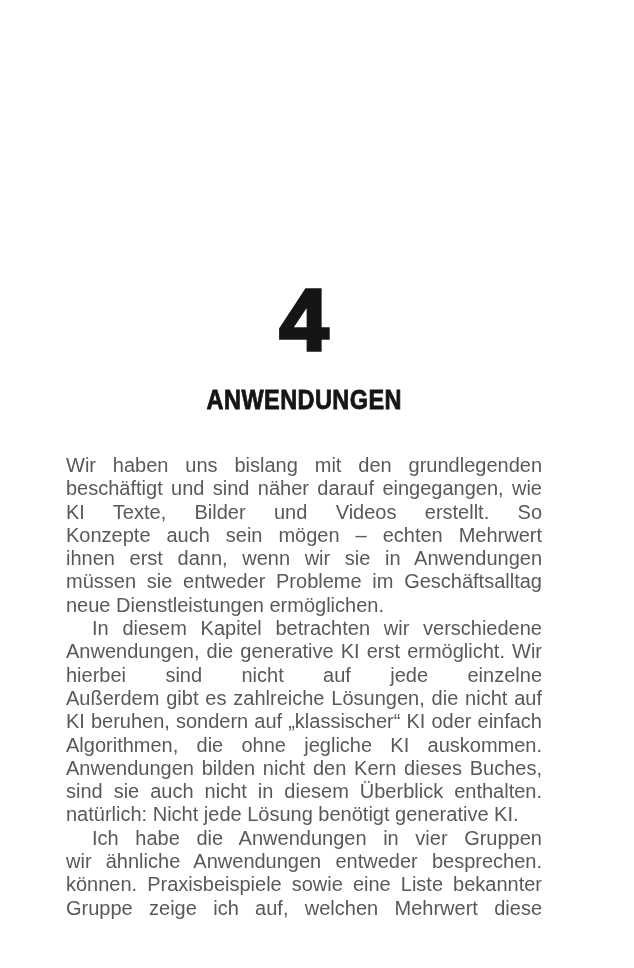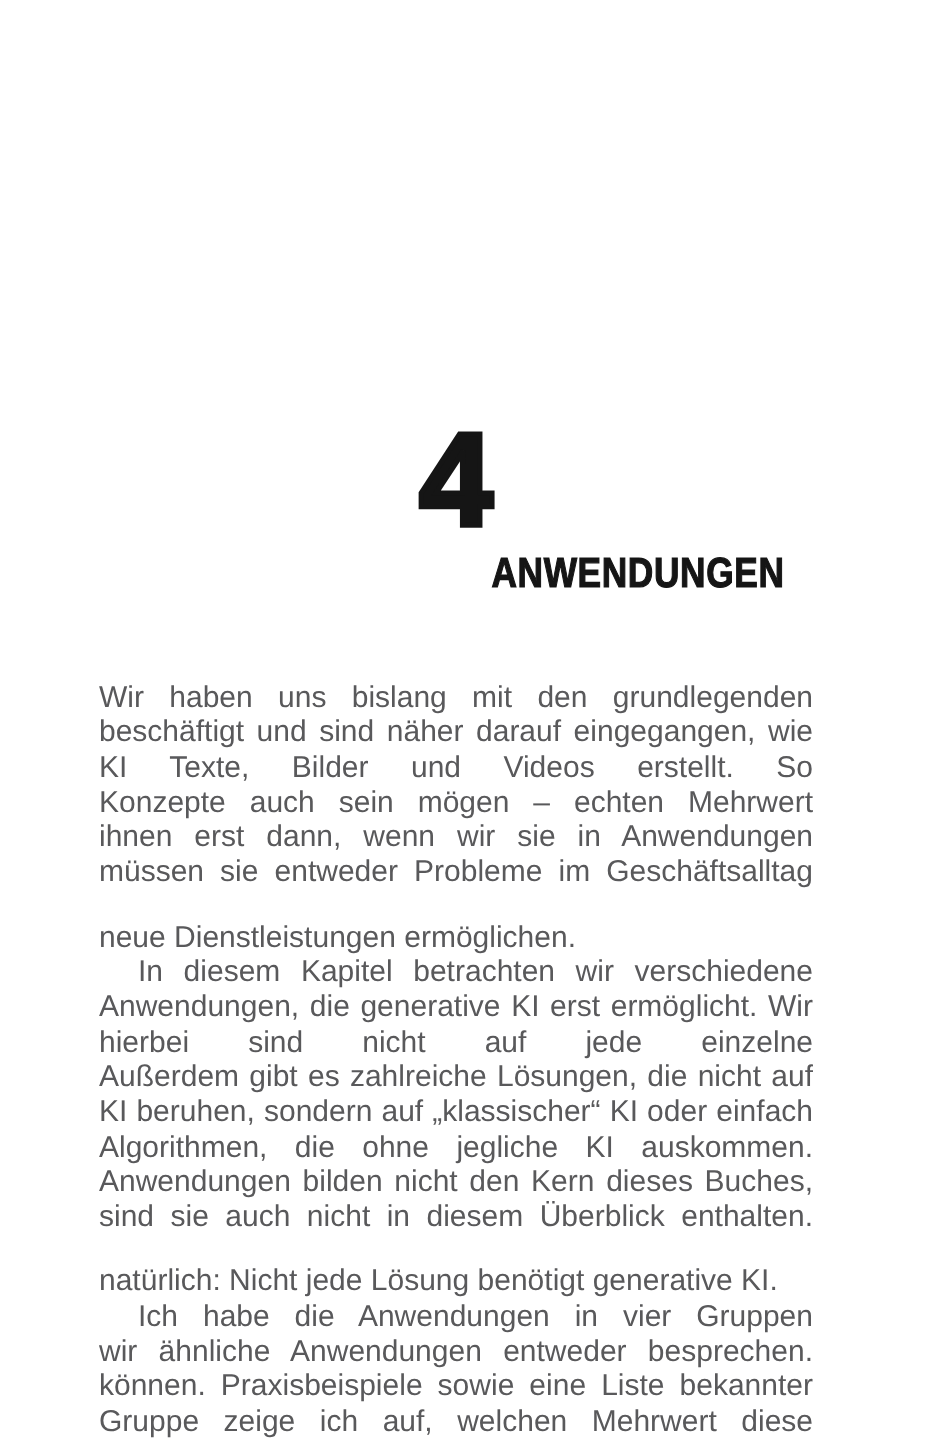--- a/index.html
+++ b/index.html
@@ -23,24 +23,24 @@
     text-align: center;
     font-size: 88px;
     line-height: 88px;
     font-weight: 700;
     color: var(--heading-color, #151515);
     -webkit-text-stroke: 3.5px var(--heading-color, #151515);
     letter-spacing: 0;
   }
   .chapter-title {
     position: absolute;
-    top: 368px;
+    top: 386px;
     left: 66px;
     width: 476px;
-    text-align: right;
+    text-align: center;
     font-size: 28px;
     line-height: 28px;
     font-weight: 700;
     color: var(--heading-color, #151515);
   }
   .chapter-title .condense {
     display: inline-block;
     transform: scaleX(0.84);
     transform-origin: 50% 50%;
     -webkit-text-stroke: 0.8px var(--heading-color, #151515);
@@ -58,21 +58,20 @@
   .line {
     text-align: justify;
     text-align-last: justify;
     text-justify: inter-word;
     line-height: 23.3px;
     height: 23.3px;
     overflow: hidden;
   }
   .line-last {
     text-align-last: left;
-    margin-top: 20px;
   }
   .line-indent {
     text-indent: 26px;
   }
 </style>
 </head>
 <body>
 
 <div class="page">
   <div class="chapter-number">4</div>

